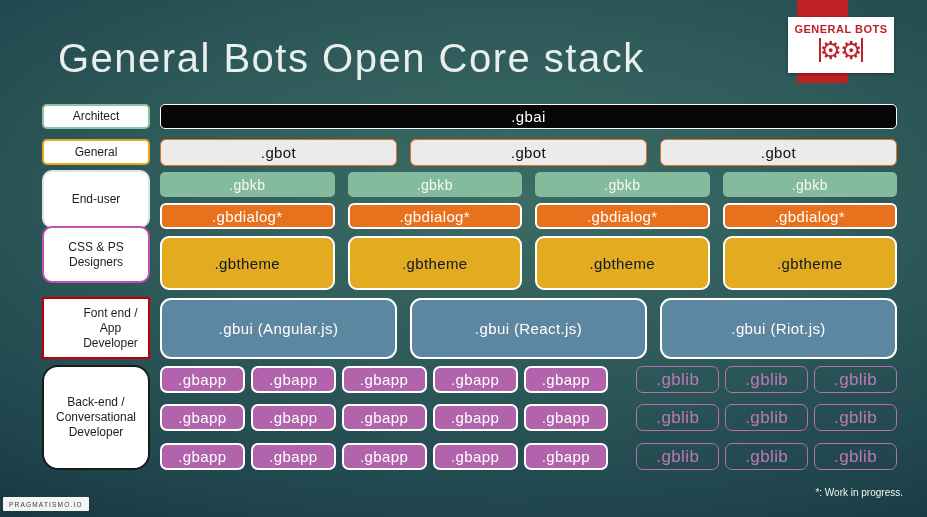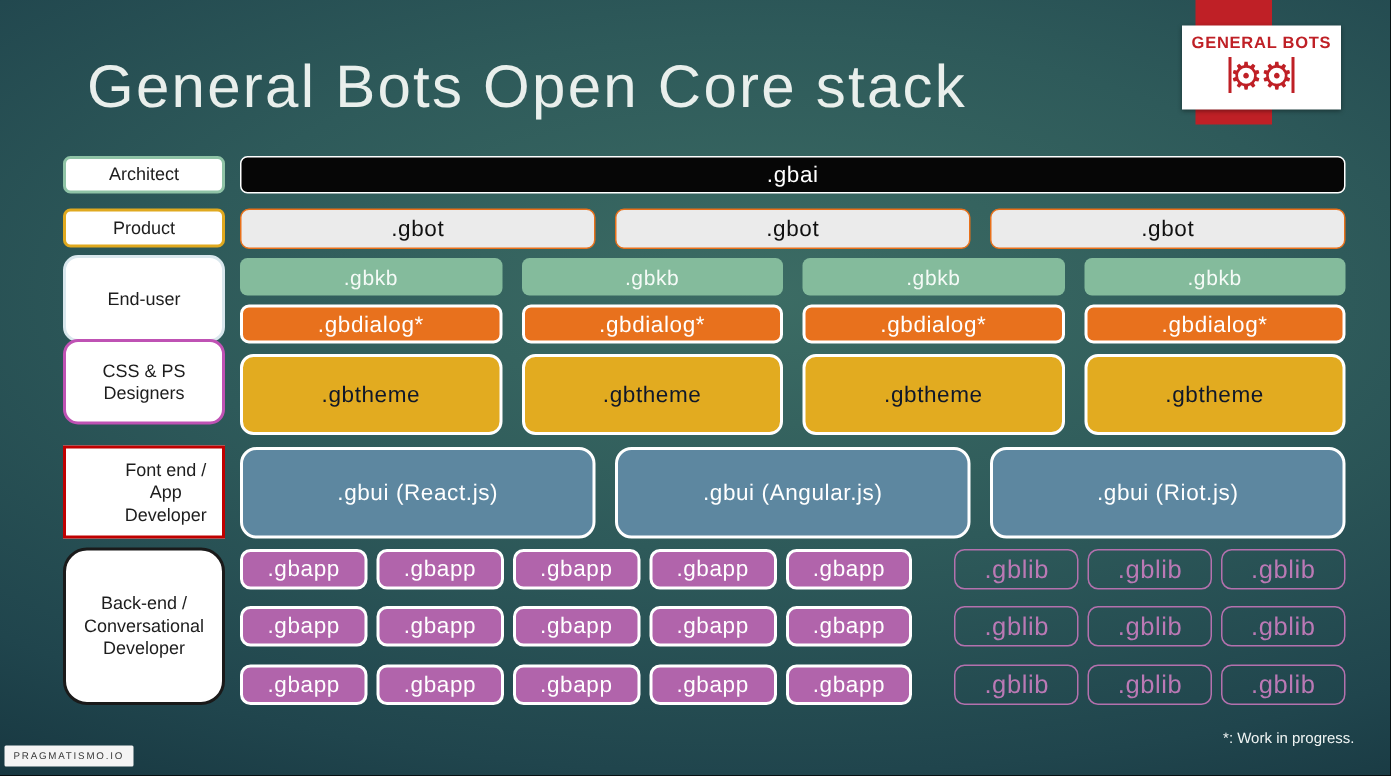--- a/index.html
+++ b/index.html
@@ -80,21 +80,21 @@
     <div class="logo-brand">GENERAL BOTS</div>
     <div class="logo-gears">
       <span class="logo-bar"></span>
       <span class="logo-gear">⚙</span>
       <span class="logo-gear">⚙</span>
       <span class="logo-bar"></span>
     </div>
   </div>
 
   <div class="role role-architect">Architect</div>
-  <div class="role role-product">Product</div>
+  <div class="role role-product">General</div>
   <div class="role role-enduser">End-user</div>
   <div class="role role-designers">CSS &amp; PS Designers</div>
   <div class="role role-frontend">Font end / App Developer</div>
   <div class="role role-backend">Back-end / Conversational Developer</div>
 
   <div class="row row-gbai">
     <div class="box gbai">.gbai</div>
   </div>
 
   <div class="row row-gbot">
@@ -118,22 +118,22 @@
   </div>
 
   <div class="row row-gbtheme">
     <div class="box gbtheme">.gbtheme</div>
     <div class="box gbtheme">.gbtheme</div>
     <div class="box gbtheme">.gbtheme</div>
     <div class="box gbtheme">.gbtheme</div>
   </div>
 
   <div class="row row-gbui">
+    <div class="box gbui">.gbui (Angular.js)</div>
     <div class="box gbui">.gbui (React.js)</div>
-    <div class="box gbui">.gbui (Angular.js)</div>
     <div class="box gbui">.gbui (Riot.js)</div>
   </div>
 
   <div class="row row-be1">
     <div class="box gbapp">.gbapp</div>
     <div class="box gbapp">.gbapp</div>
     <div class="box gbapp">.gbapp</div>
     <div class="box gbapp">.gbapp</div>
     <div class="box gbapp">.gbapp</div>
     <div class="box gblib lib-first">.gblib</div>

